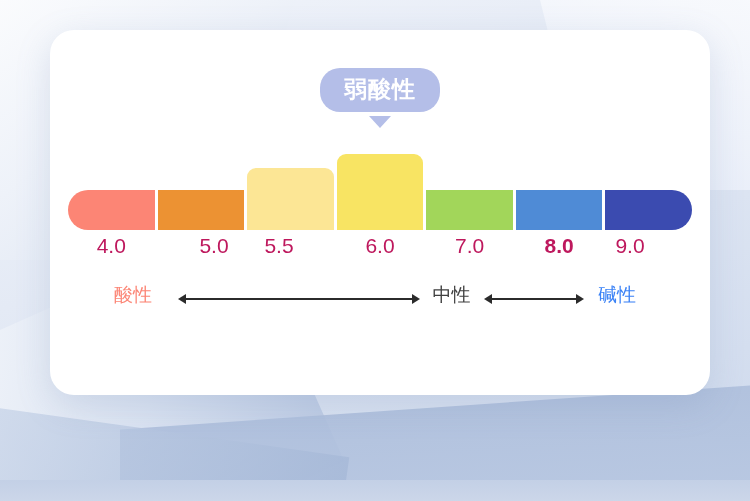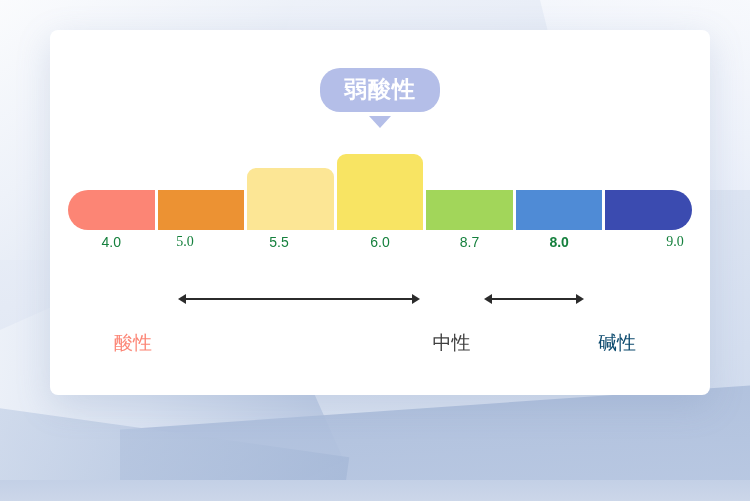--- a/index.html
+++ b/index.html
@@ -67,21 +67,21 @@
   }
 
   
   #card {
     position: absolute;
     left: 50px;
     top: 30px;
     width: 660px;
     height: 365px;
     background: #ffffff;
-    border-radius: 8px;
+    border-radius: 24px;
     box-shadow: 0 10px 34px rgba(120, 140, 180, .22);
   }
 
   
   #tooltip-wrap {
     position: absolute;
     left: 220px;
     top: 38px;
     width: 0;
     height: 0;
@@ -138,41 +138,40 @@
     position: absolute;
     left: 18px;
     top: 205px;
     width: 624px;
     height: 30px;
   }
   .tick {
     position: absolute;
     top: 0;
     transform: translateX(-50%);
-    font-size: 14px;
-    color: #15803d;
+    font-size: 21px;
+    color: #be185d;
     line-height: 1;
     white-space: nowrap;
   }
 
   
   #legend {
     position: absolute;
     left: 18px;
     top: 255px;
     width: 624px;
     height: 34px;
   }
   .legend-label {
     position: absolute;
     top: 0;
     font-size: 19px;
     line-height: 1;
     white-space: nowrap;
-    margin-top: 48px;
   }
   .legend-label.center { transform: translateX(-50%); }
 
   .arrow {
     position: absolute;
     top: 9px;
     height: 10px;
   }
   .arrow .shaft {
     position: absolute;
@@ -218,38 +217,38 @@
         <div class="seg" style="left: 89.5714px; width: 86.5714px; background: rgb(236, 146, 51);"></div>
         <div class="seg raised-a" style="left: 179.143px; width: 86.5714px; background: rgb(252, 230, 149);"></div>
         <div class="seg raised-b" style="left: 268.714px; width: 86.5714px; background: rgb(248, 228, 99);"></div>
         <div class="seg" style="left: 358.286px; width: 86.5714px; background: rgb(162, 214, 90);"></div>
         <div class="seg" style="left: 447.857px; width: 86.5714px; background: rgb(79, 139, 214);"></div>
         <div class="seg cap-right" style="left: 537.429px; width: 86.5714px; background: rgb(59, 75, 176);"></div>
       </div>
 
     <div id="ticks">
         <span class="tick" style="left: 43.2857px;">4.0</span>
-        <span class="tick" style="left: 117px; font-family: Liberation Serif, serif;">5.0</span>
+        <span class="tick" style="left: 146px;">5.0</span>
         <span class="tick" style="left: 211px;">5.5</span>
         <span class="tick" style="left: 312px; text-align: center;">6.0</span>
-        <span class="tick" style="left: 401.571px;">8.7</span>
+        <span class="tick" style="left: 401.571px;">7.0</span>
         <span class="tick" style="left: 491.143px; font-weight: bold;">8.0</span>
-        <span class="tick" style="left: 607px; font-family: Liberation Serif, serif;">9.0</span>
+        <span class="tick" style="left: 562px;">9.0</span>
       </div>
 
     <div id="legend">
       <span class="legend-label" id="legend-acidic" style="color: rgb(252, 133, 117); left: 46px;">酸性</span>
       <div class="arrow" id="arrow-left" style="left: 110px; width: 241.571px;">
         <span class="head left"></span>
         <span class="shaft"></span>
         <span class="head right"></span>
       </div>
       <span class="legend-label center" id="legend-neutral" style="color: #404040; left: 383.571px;">中性</span>
       <div class="arrow" id="arrow-right" style="left: 415.571px; width: 100.429px;">
         <span class="head left"></span>
         <span class="shaft"></span>
         <span class="head right"></span>
       </div>
-      <span class="legend-label" id="legend-alkaline" style="color: #0c4a6e; left: 530px;">碱性</span>
+      <span class="legend-label" id="legend-alkaline" style="color: #3b82f6; left: 530px;">碱性</span>
     </div>
 
   </div>
 </div>
 
 </body></html>

